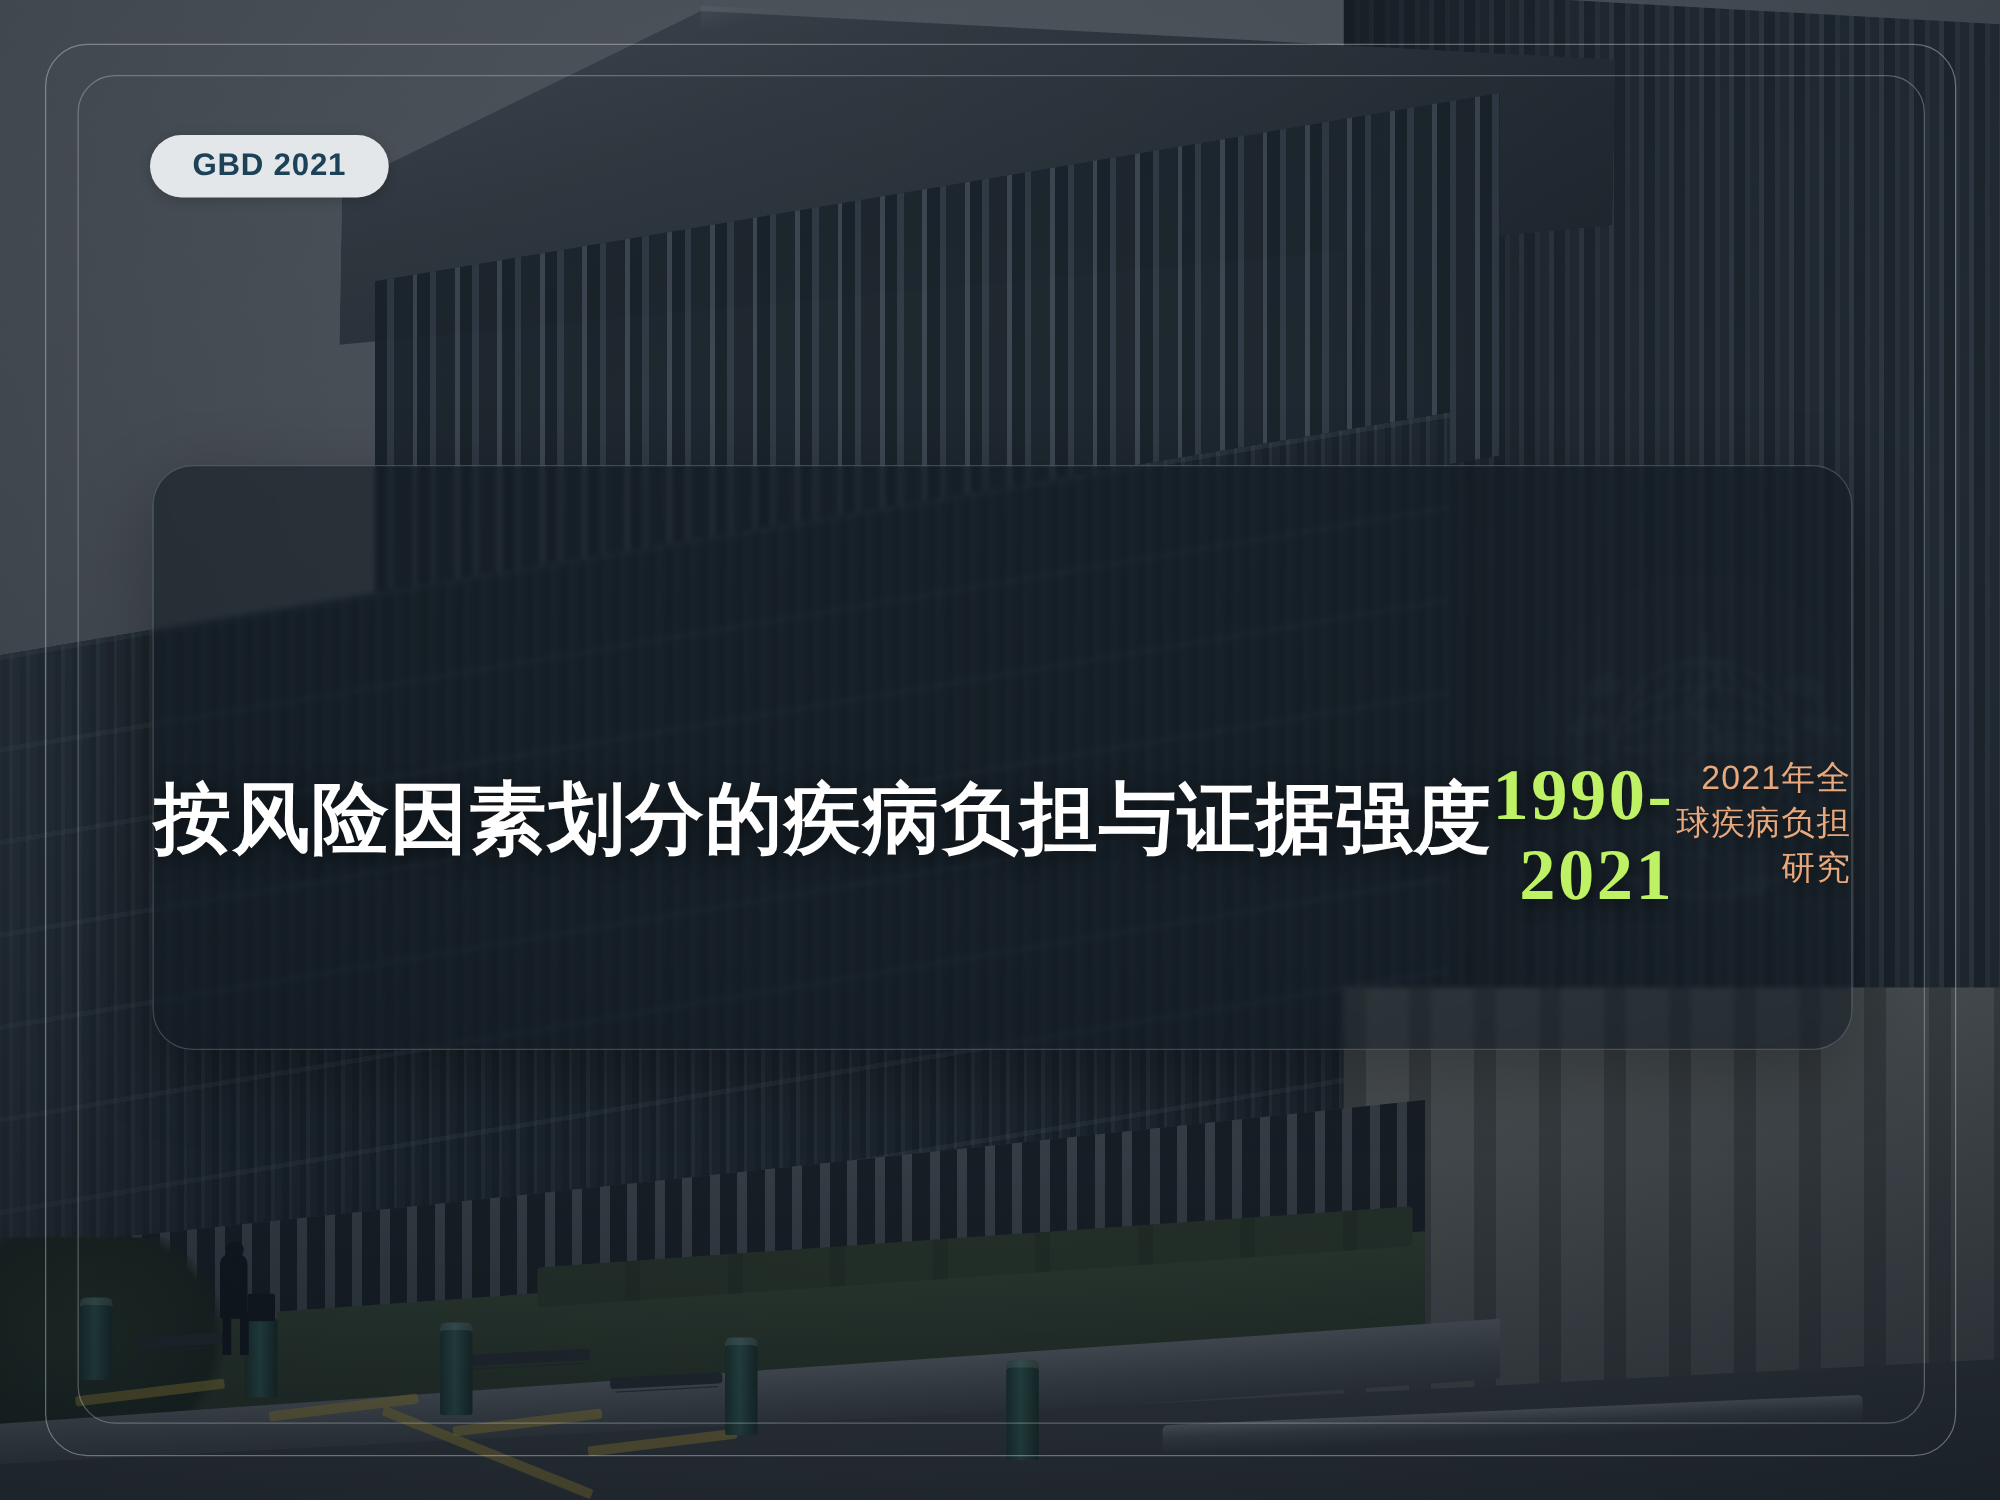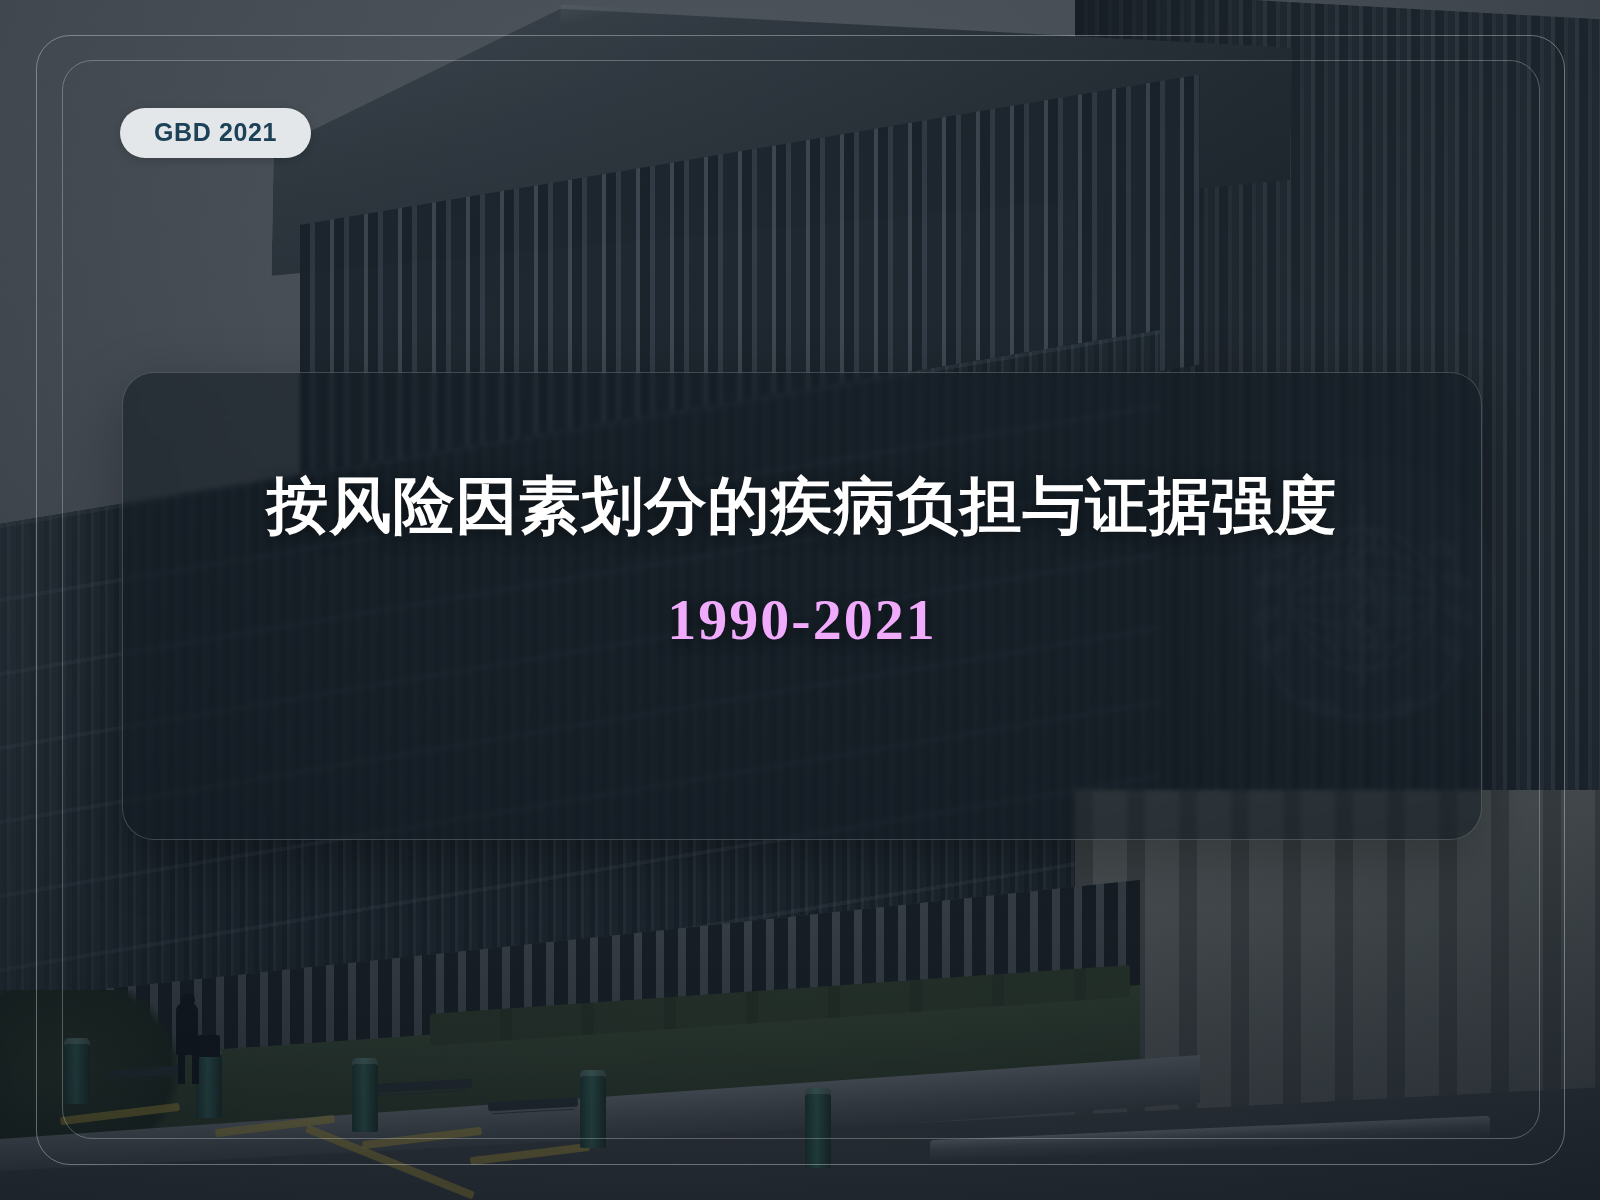--- a/index.html
+++ b/index.html
@@ -364,41 +364,40 @@
     background: rgba(16,26,33,.55);
     border: 1px solid rgba(214,224,232,.22);
     backdrop-filter: blur(2px);
     box-shadow: 0 18px 60px rgba(0,0,0,.28);
   }
 
   .card-inner {
     position: absolute;
     inset: 0;
     display: flex;
-    flex-direction: column;
+    flex-direction: row;
     align-items: center;
     justify-content: flex-start;
     padding-top: 100px;
     box-sizing: border-box;
-    gap: 24px;
   }
 
   .main-title {
     color: #ffffff;
     font-size: 62px;
     font-weight: bold;
     line-height: 1.08;
     letter-spacing: 1px;
     text-shadow: 0 3px 16px rgba(0,0,0,.55);
     white-space: nowrap;
   }
 
   .year-range {
     margin-top: 24px;
-    color: #f0abfc;
+    color: #bef264;
     font-family: "Liberation Serif", "DejaVu Serif", serif;
     font-size: 58px;
     font-weight: bold;
     letter-spacing: 2px;
     line-height: 1.1;
     text-shadow: 0 3px 14px rgba(0,0,0,.55);
   }
 
   .sub-title {
     margin-top: 4px;
@@ -520,16 +519,17 @@
 
   <div class="frame outer"></div>
   <div class="frame inner"></div>
 
   <div class="badge">GBD 2021</div>
 
   <div class="title-card">
     <div class="card-inner">
       <div class="main-title">按风险因素划分的疾病负担与证据强度</div>
       <div class="year-range">1990-2021</div>
+      <div class="sub-title">2021年全球疾病负担研究</div>
     </div>
   </div>
 
 </div>
 
 </body></html>

